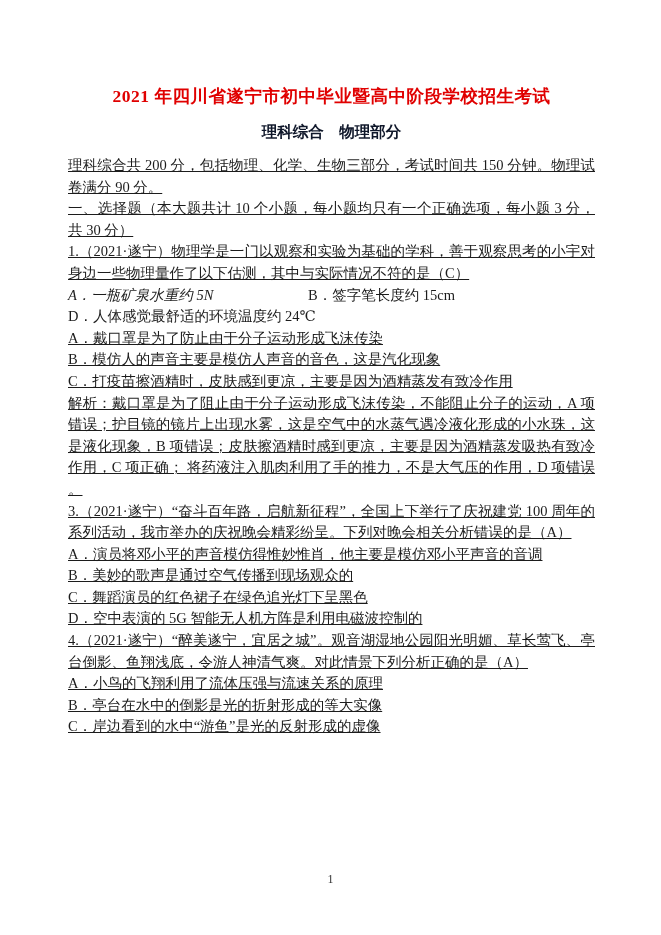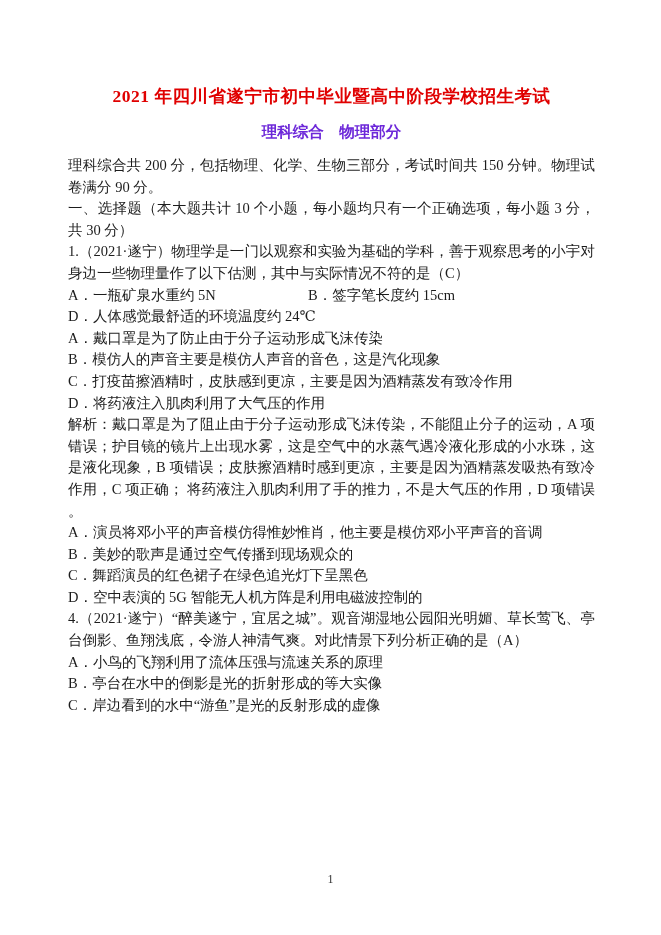--- a/index.html
+++ b/index.html
@@ -25,41 +25,43 @@
     font-weight: bold;
     color: #e00000;
     letter-spacing: 0.5px;
     line-height: 20px;
   }
   .doc-subtitle {
     margin: 17px 0 0 0;
     text-align: center;
     font-size: 15.5px;
     font-weight: bold;
-    color: #6d28d9;
+    color: #0f172a;
     line-height: 18px;
   }
   .content {
     margin-top: 14px;
     color: #1c1c1c;
     font-size: 14.5px;
     line-height: 21.6px;
     text-align: justify;
     word-break: break-all;
     line-break: anywhere;
   }
   .content p {
     margin: 0;
+    text-decoration: underline;
   }
   .options-row {
     display: flex;
   }
   .options-row .opt-left {
     width: 240px;
     flex: 0 0 240px;
+    font-style: italic;
   }
   .options-row .opt-right {
     flex: 1 1 auto;
   }
   .page-number {
     position: absolute;
     left: 0;
     right: 0;
     bottom: 48px;
     text-align: center;
@@ -82,22 +84,22 @@
       <div class="options-row">
         <span class="opt-left">A．一瓶矿泉水重约 5N</span>
         <span class="opt-right">B．签字笔长度约 15cm</span>
       </div>
       <div class="options-row">
         <span class="opt-right">D．人体感觉最舒适的环境温度约 24℃</span>
       </div>
       <p class="option-line">A．戴口罩是为了防止由于分子运动形成飞沫传染</p>
       <p class="option-line">B．模仿人的声音主要是模仿人声音的音色，这是汽化现象</p>
       <p class="option-line">C．打疫苗擦酒精时，皮肤感到更凉，主要是因为酒精蒸发有致冷作用</p>
-      <p class="option-line">D．将药液注入肌肉利用了大气压的作用</p>
       <p class="analysis">解析：戴口罩是为了阻止由于分子运动形成飞沫传染，不能阻止分子的运动，A 项错误；护目镜的镜片上出现水雾，这是空气中的水蒸气遇冷液化形成的小水珠，这是液化现象，B 项错误；皮肤擦酒精时感到更凉，主要是因为酒精蒸发吸热有致冷作用，C 项正确；  将药液注入肌肉利用了手的推力，不是大气压的作用，D 项错误。</p>
+      <p class="stem">3.（2021·遂宁）“奋斗百年路，启航新征程”，全国上下举行了庆祝建党 100 周年的系列活动，我市举办的庆祝晚会精彩纷呈。下列对晚会相关分析错误的是（A）</p>
       <p class="option-line">A．演员将邓小平的声音模仿得惟妙惟肖，他主要是模仿邓小平声音的音调</p>
       <p class="option-line">B．美妙的歌声是通过空气传播到现场观众的</p>
       <p class="option-line">C．舞蹈演员的红色裙子在绿色追光灯下呈黑色</p>
       <p class="option-line">D．空中表演的 5G 智能无人机方阵是利用电磁波控制的</p>
       <p class="stem">4.（2021·遂宁）“醉美遂宁，宜居之城”。观音湖湿地公园阳光明媚、草长莺飞、亭台倒影、鱼翔浅底，令游人神清气爽。对此情景下列分析正确的是（A）</p>
       <p class="option-line">A．小鸟的飞翔利用了流体压强与流速关系的原理</p>
       <p class="option-line">B．亭台在水中的倒影是光的折射形成的等大实像</p>
       <p class="option-line">C．岸边看到的水中“游鱼”是光的反射形成的虚像</p>
     </div>
 

